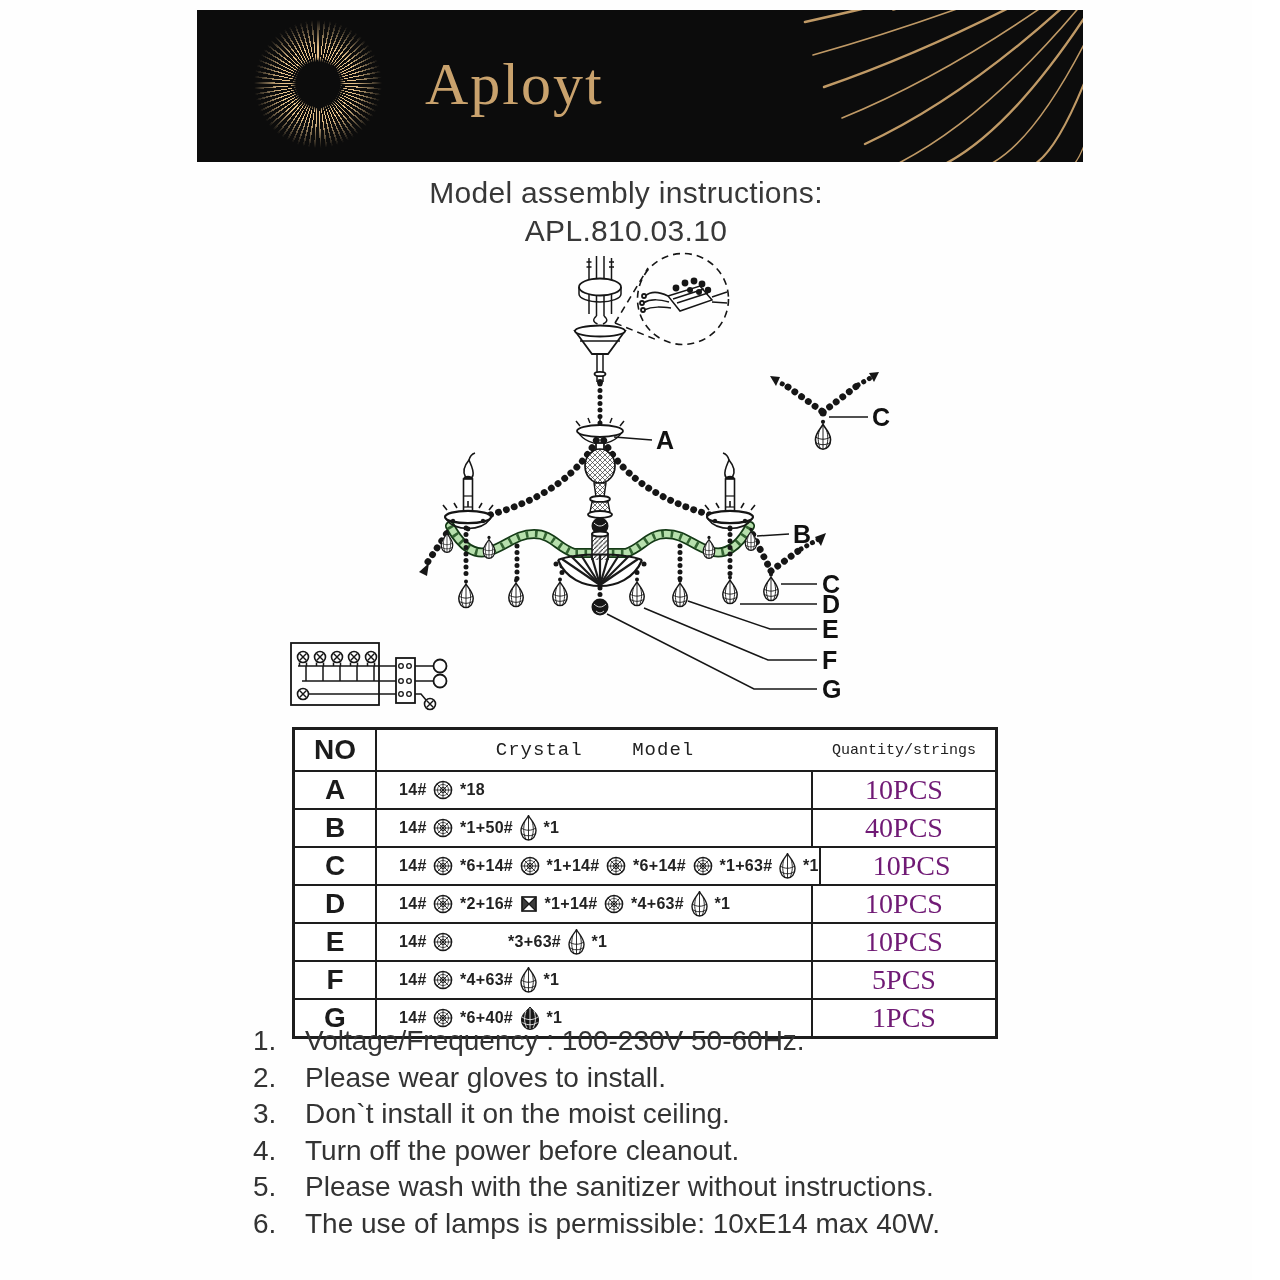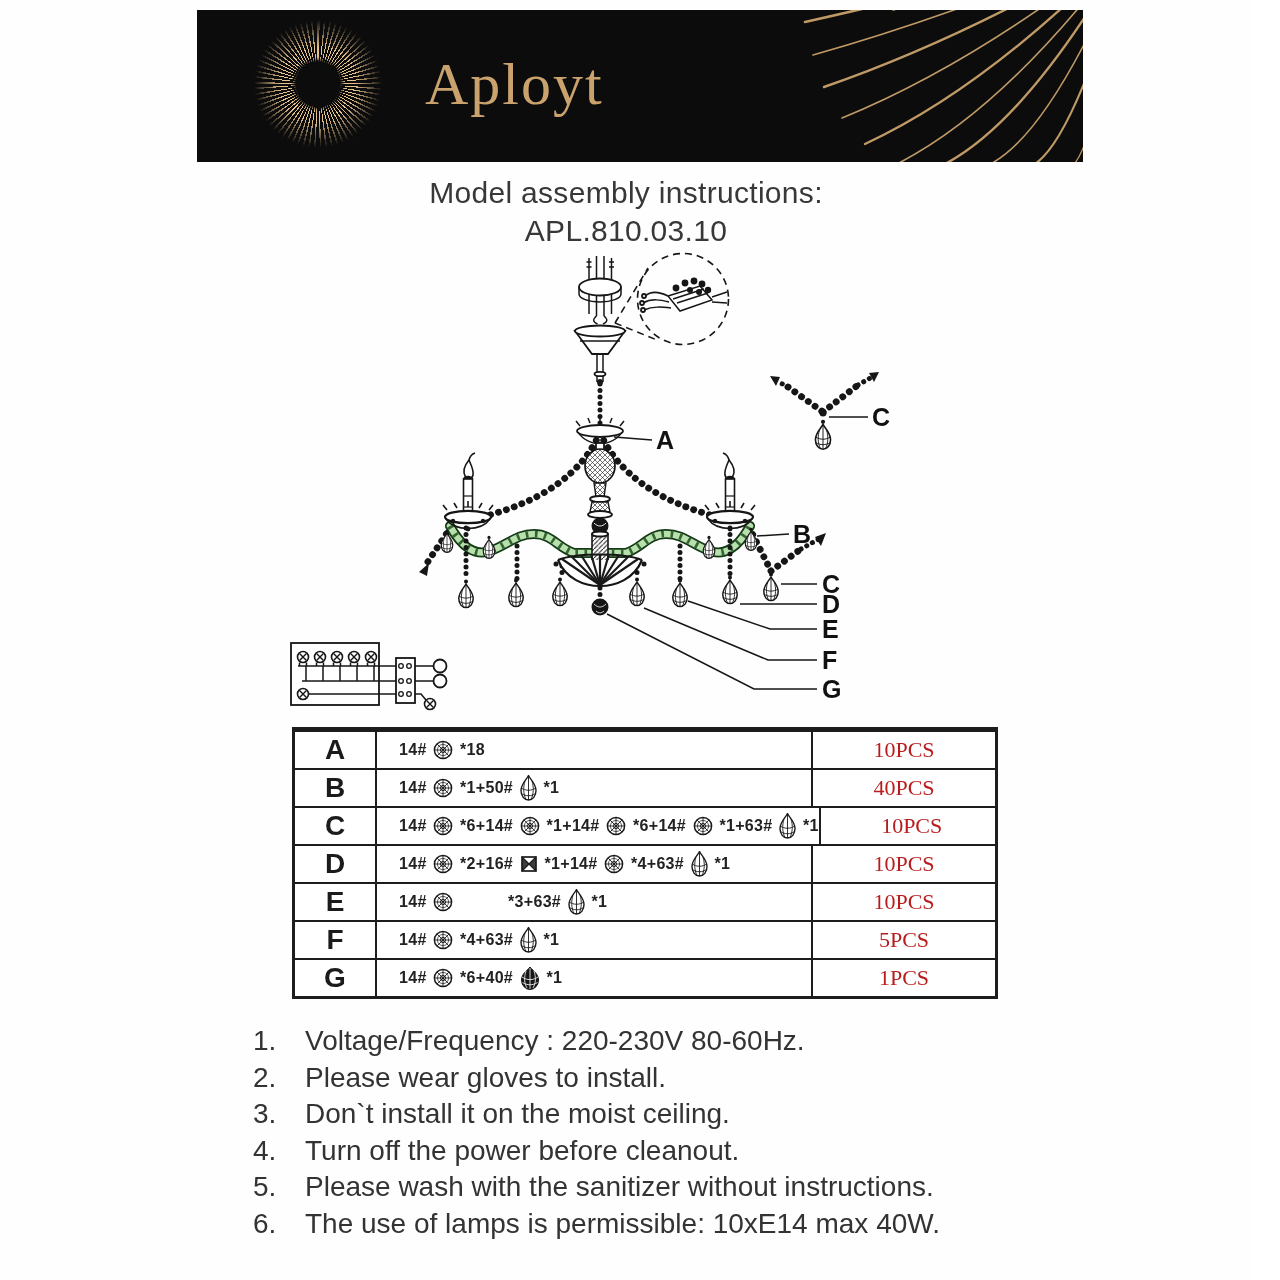--- a/index.html
+++ b/index.html
@@ -34,21 +34,21 @@
   .dash{stroke:var(--ink);fill:none;stroke-width:1.6;stroke-dasharray:7 5;}
   .lbl{font-family:"Liberation Sans",sans-serif;font-size:25px;font-weight:700;fill:#111;}
 
   
   .tbl{position:absolute;left:292px;top:727px;width:706px;border:3px solid #1d1d1d;background:#fff;box-sizing:border-box;}
   .tr{display:grid;grid-template-columns:82px 1fr 182px;border-top:2.5px solid #1d1d1d;height:36px;}
   .tr.head{border-top:none;height:40px;}
   .td{display:flex;align-items:center;overflow:visible;}
   .td-no{justify-content:center;border-right:2.5px solid #1d1d1d;font-size:28px;font-weight:bold;color:#1b1b1b;}
   .td-model{padding-left:22px;border-right:2.5px solid #1d1d1d;font-size:16px;font-weight:bold;color:#222;letter-spacing:0.3px;}
-  .td-qty{justify-content:center;font-family:"Liberation Serif",serif;font-size:22px;color:#b91c1c;}
+  .td-qty{justify-content:center;font-family:"Liberation Serif",serif;font-size:28px;color:#701a75;}
   .th-model{justify-content:center;font-family:"Liberation Mono",monospace;font-size:19px;font-weight:400;white-space:pre;color:#222;letter-spacing:1px;}
   .th-qty{justify-content:center;font-family:"Liberation Mono",monospace;font-size:15px;font-weight:400;color:#222;}
   .tok-icon{vertical-align:middle;margin:0 2px;}
 
   
   .inst{position:absolute;left:253px;top:1023px;width:820px;}
   .inst-row{display:flex;height:36.5px;align-items:center;font-size:28px;color:#333;}
   .inst-num{width:52px;flex:0 0 52px;}
 </style>
 </head>
@@ -314,20 +314,25 @@
       <text class="lbl" x="793" y="543">B</text>
       <text class="lbl" x="822" y="593">C</text>
       <text class="lbl" x="822" y="613">D</text>
       <text class="lbl" x="822" y="638">E</text>
       <text class="lbl" x="822" y="669">F</text>
       <text class="lbl" x="822" y="698">G</text>
     </g>
   </svg>
 
   <div class="tbl">
+    <div class="tr head">
+      <div class="td td-no">NO</div>
+      <div class="td th-model">Crystal    Model</div>
+      <div class="td th-qty">Quantity/strings</div>
+    </div>
     <div id="tblRows">
         <div class="tr">
           <div class="td td-no">A</div>
           <div class="td td-model">
             <span style="white-space: pre;">14# </span>
             <span><svg class="tok-icon" width="20" height="20" viewBox="-10 -10 20 20">
                 <circle r="8.6" fill="#fff" stroke="#1a1a1a" stroke-width="1.5"></circle>
                 <path d="M0,-8.6 V8.6 M-8.6,0 H8.6 M-6,-6 L6,6 M-6,6 L6,-6" stroke="#1a1a1a" stroke-width="0.9" fill="none"></path>
                 <circle r="2.6" fill="none" stroke="#1a1a1a" stroke-width="0.9"></circle>
                 <circle r="5.6" fill="none" stroke="#1a1a1a" stroke-width="0.7"></circle>
@@ -483,21 +488,21 @@
             <span style="white-space: pre;"> *1</span>
           </div>
           <div class="td td-qty">1PCS</div>
         </div>
       </div>
   </div>
 
   <div class="inst">
     <div class="inst-row">
       <span class="inst-num">1.</span>
-      <span>Voltage/Frequency : 220-230V 80-60Hz.</span>
+      <span>Voltage/Frequency : 100-230V 50-60Hz.</span>
     </div>
     <div class="inst-row">
       <span class="inst-num">2.</span>
       <span>Please wear gloves to install.</span>
     </div>
     <div class="inst-row">
       <span class="inst-num">3.</span>
       <span>Don`t install it on the moist ceiling.</span>
     </div>
     <div class="inst-row">

